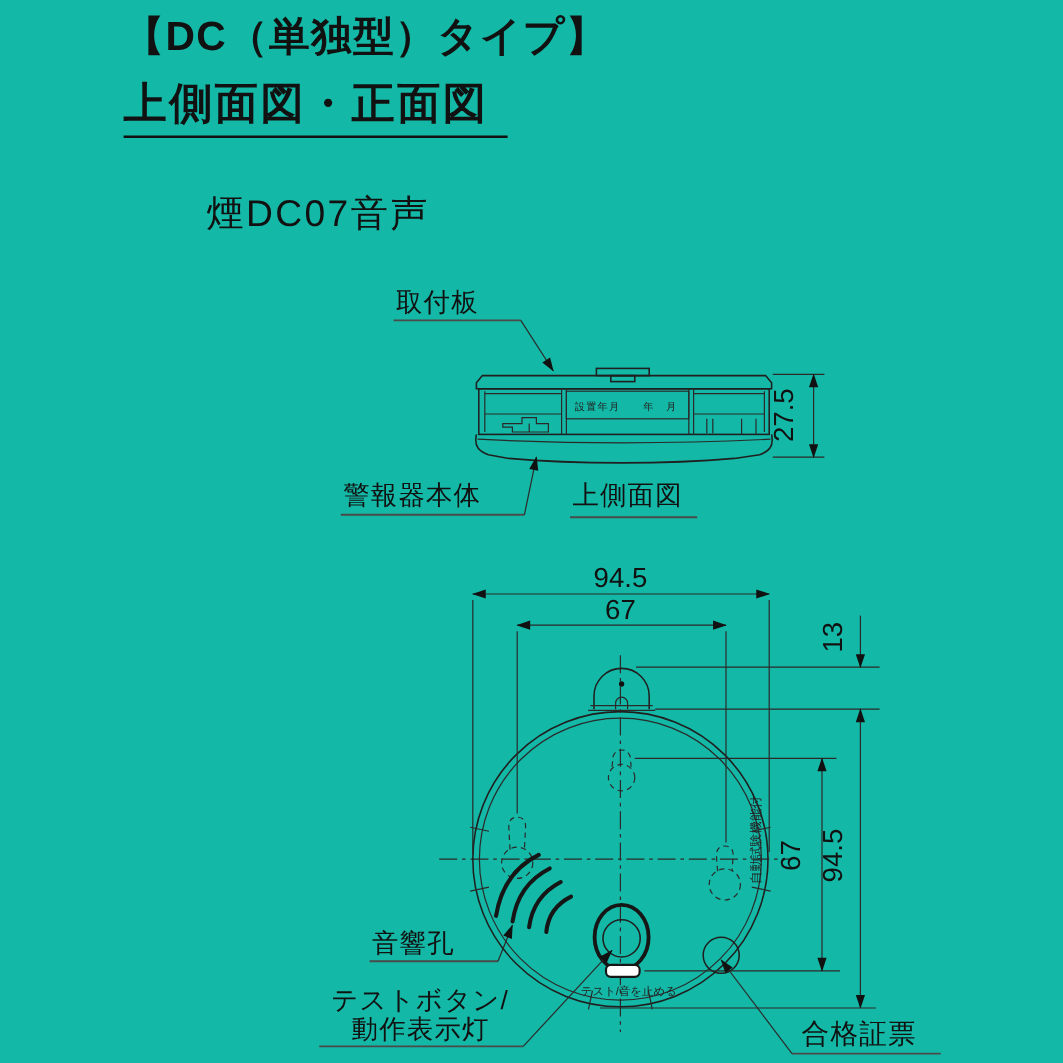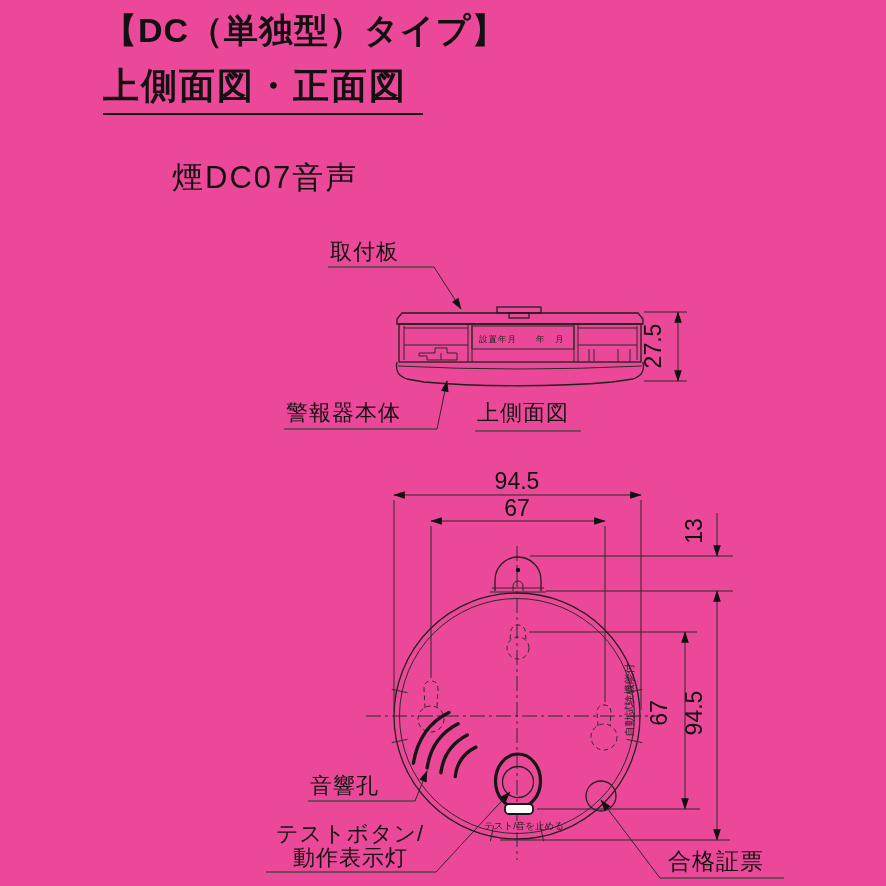--- a/index.html
+++ b/index.html
@@ -1,17 +1,17 @@
 <!DOCTYPE html>
 <html><head>
 <meta charset="utf-8">
 <style>
   html,body{margin:0;padding:0;background:#ffffff;}
   .page{
-    position:relative;width:886px;height:886px;background:#ec4899;overflow:hidden;
+    position:relative;width:886px;height:886px;background:#14b8a6;overflow:hidden;
     font-family:"Liberation Sans", sans-serif;
   }
   svg text{
     font-family:"Liberation Sans", sans-serif;
     fill:#111111;
   }
   .t-title{font-size:34px;font-weight:bold;letter-spacing:1px;}
   .t-title2{font-size:36px;font-weight:bold;letter-spacing:2px;}
   .t-model{font-size:31px;letter-spacing:2px;}
   .t-label{font-size:22px;letter-spacing:1px;}

